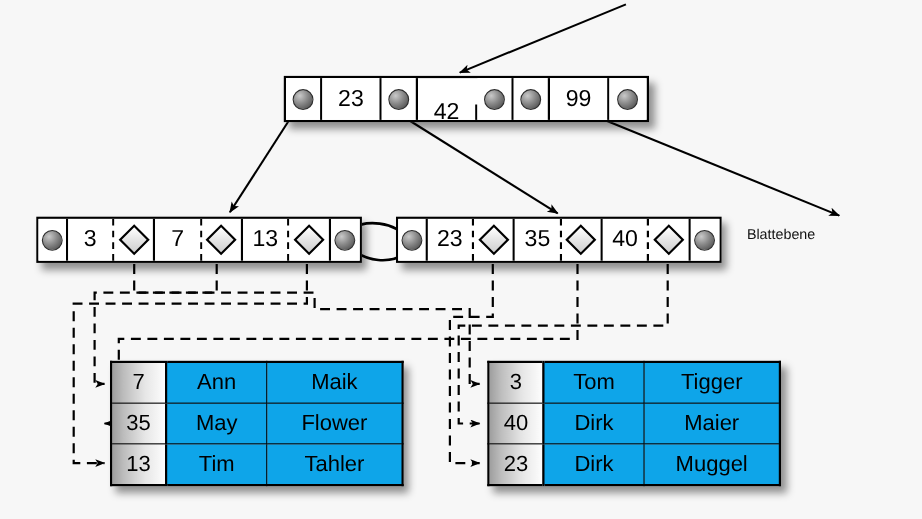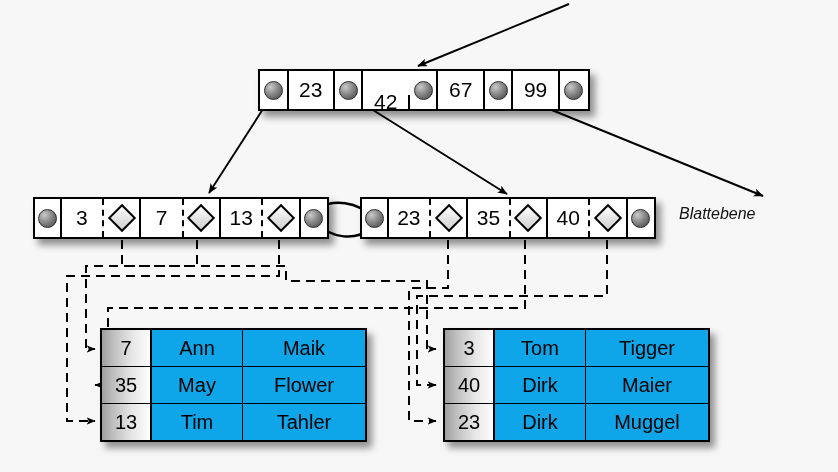--- a/index.html
+++ b/index.html
@@ -72,22 +72,21 @@
     background:linear-gradient(90deg,#9e9e9e 0%,#bdbdbd 22%,#e6e6e6 62%,#fdfdfd 100%);
     width:48px;padding:0;
     border-right:2px solid #000;
   }
   .dtable td.namecol{width:78px;}
   .dtable td.surcol{width:110px;}
 
   
   .sidelabel{
     position:absolute;
-    font-style:italic;
-    font-size:16px;
+    font-size:13px;
     color:#111;
     font-family:"Liberation Sans", sans-serif;
     white-space:nowrap;
   }
 </style>
 </head>
 <body style="background: rgb(247, 247, 247);">
 
 <div id="stage">
 
@@ -136,23 +135,20 @@
     </div>
     <div class="cell sep-solid" style="width:33px;">
       <span class="ball"></span>
     </div>
     <div class="cell sep-solid" style="width:54px;margin-top:24px;">
       <span class="key">42</span>
     </div>
     <div class="cell sep-solid" style="width:33px;">
       <span class="ball"></span>
     </div>
-    <div class="cell sep-solid" style="width:54px;">
-      <span class="key">67</span>
-    </div>
     <div class="cell sep-solid" style="width:33px;">
       <span class="ball"></span>
     </div>
     <div class="cell sep-solid" style="width:54px;">
       <span class="key">99</span>
     </div>
     <div class="cell" style="width:33px;">
       <span class="ball"></span>
     </div>
   </div>

